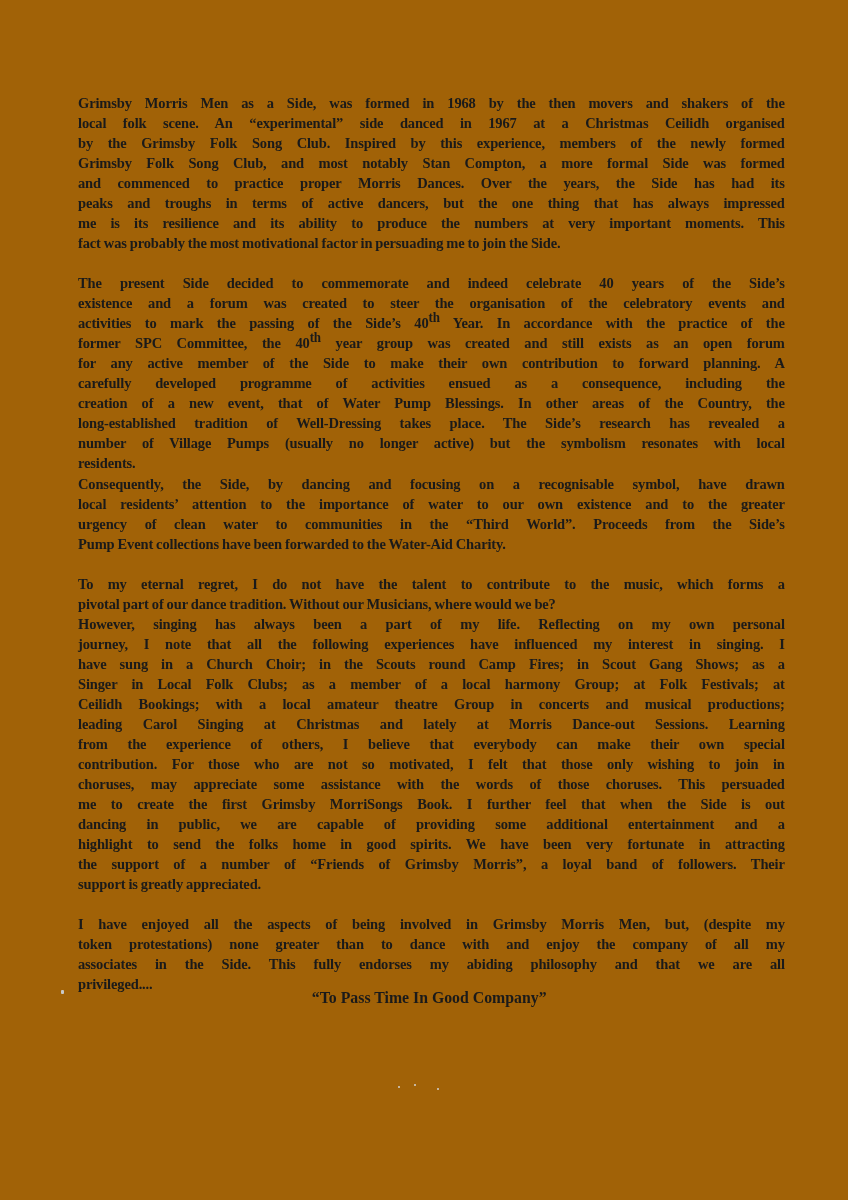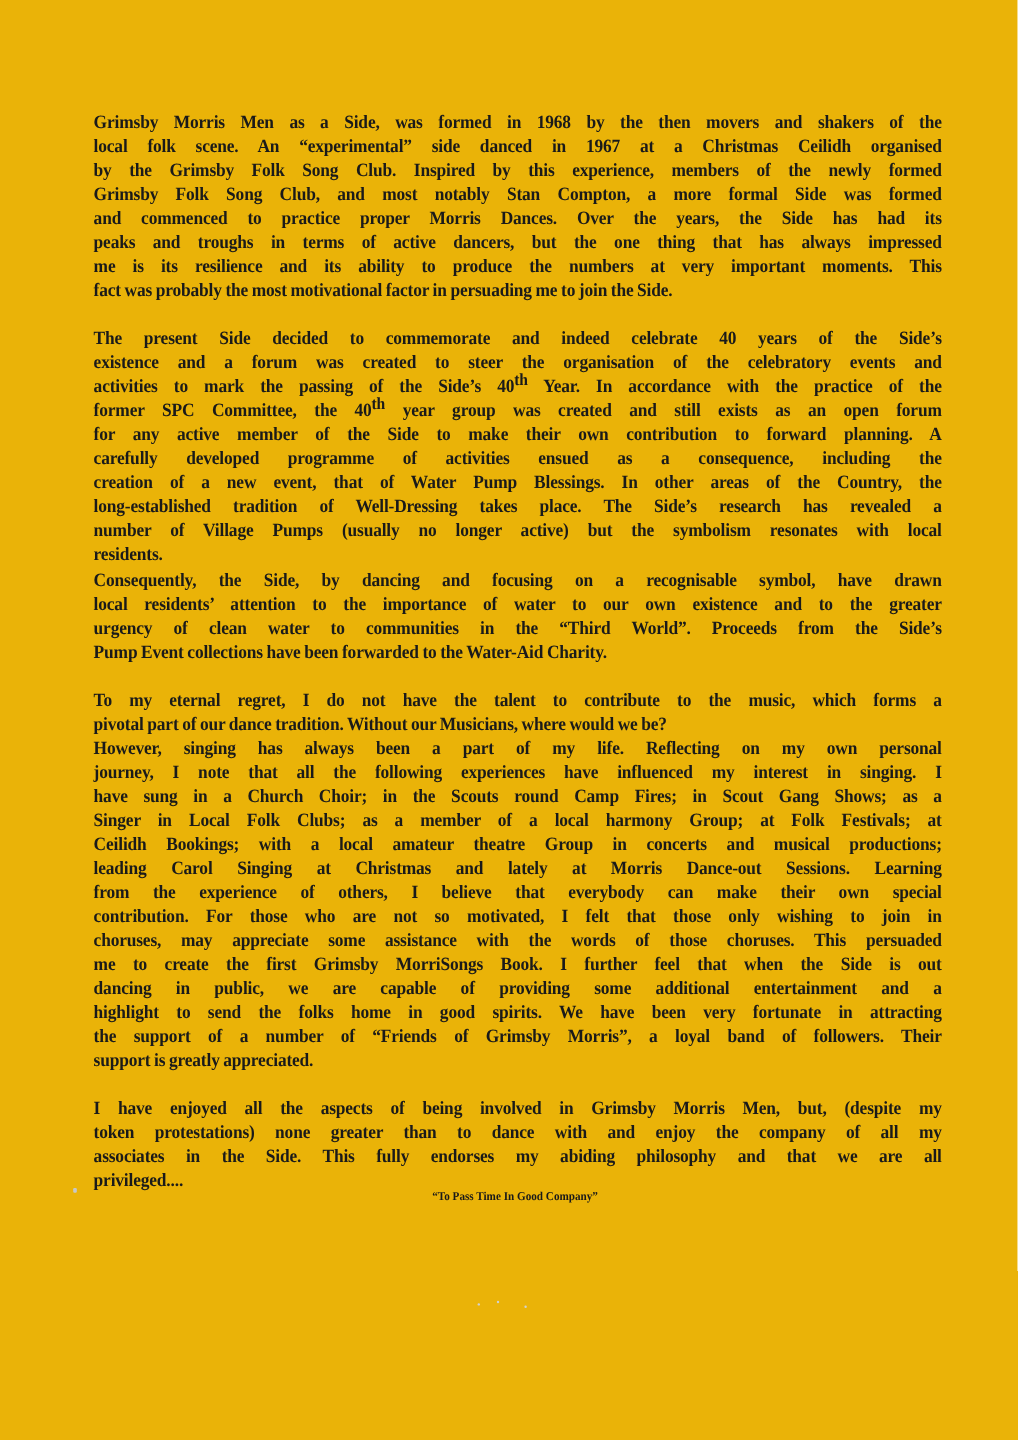--- a/index.html
+++ b/index.html
@@ -13,21 +13,21 @@
     position: relative;
     overflow: hidden;
     font-family: "Liberation Serif", "DejaVu Serif", serif;
     color: #1a1a1a;
   }
   .page {
     position: absolute;
     left: 0; top: 0;
     width: 848px;
     height: 1200px;
-    background: #eab308;
+    background: #a16207;
   }
   .line {
     position: absolute;
     left: 78px;
     width: 707px;
     font-size: 15.6px;
     font-weight: bold;
     line-height: 20px;
     white-space: nowrap;
     text-align: justify;
@@ -40,21 +40,21 @@
   }
   .line.last {
     text-align-last: left;
   }
   .motto {
     position: absolute;
     left: 0;
     width: 789px;
     top: 988px;
     text-align: center;
-    font-size: 10px;
+    font-size: 17px;
     font-weight: bold;
     line-height: 20px;
   }
   .motto span {
     display: inline-block;
     transform: scaleX(0.93);
     margin-left: 70px;
   }
   sup {
     font-size: 14px;

